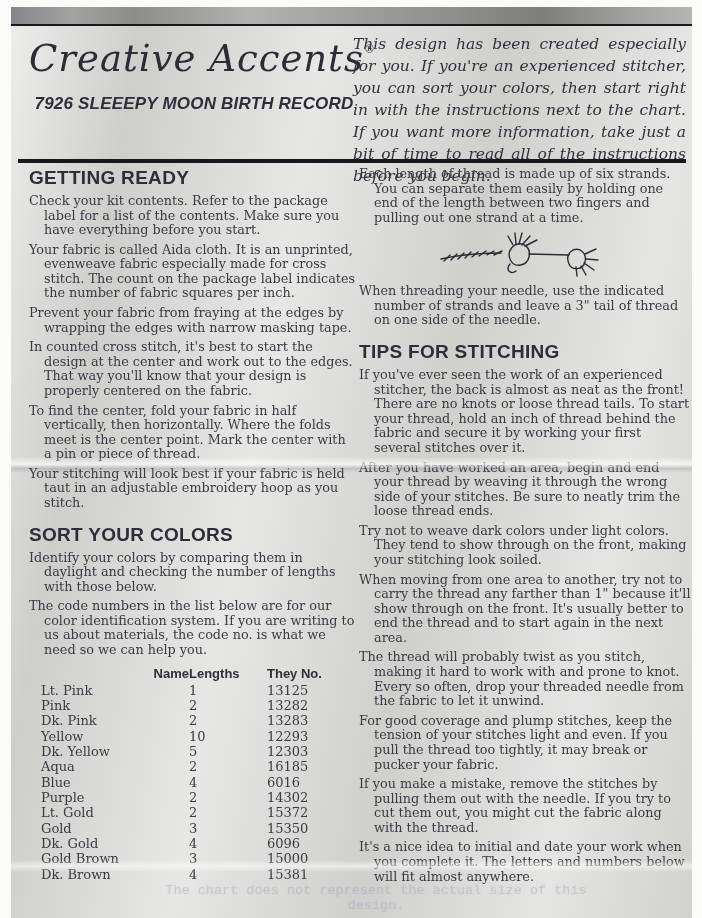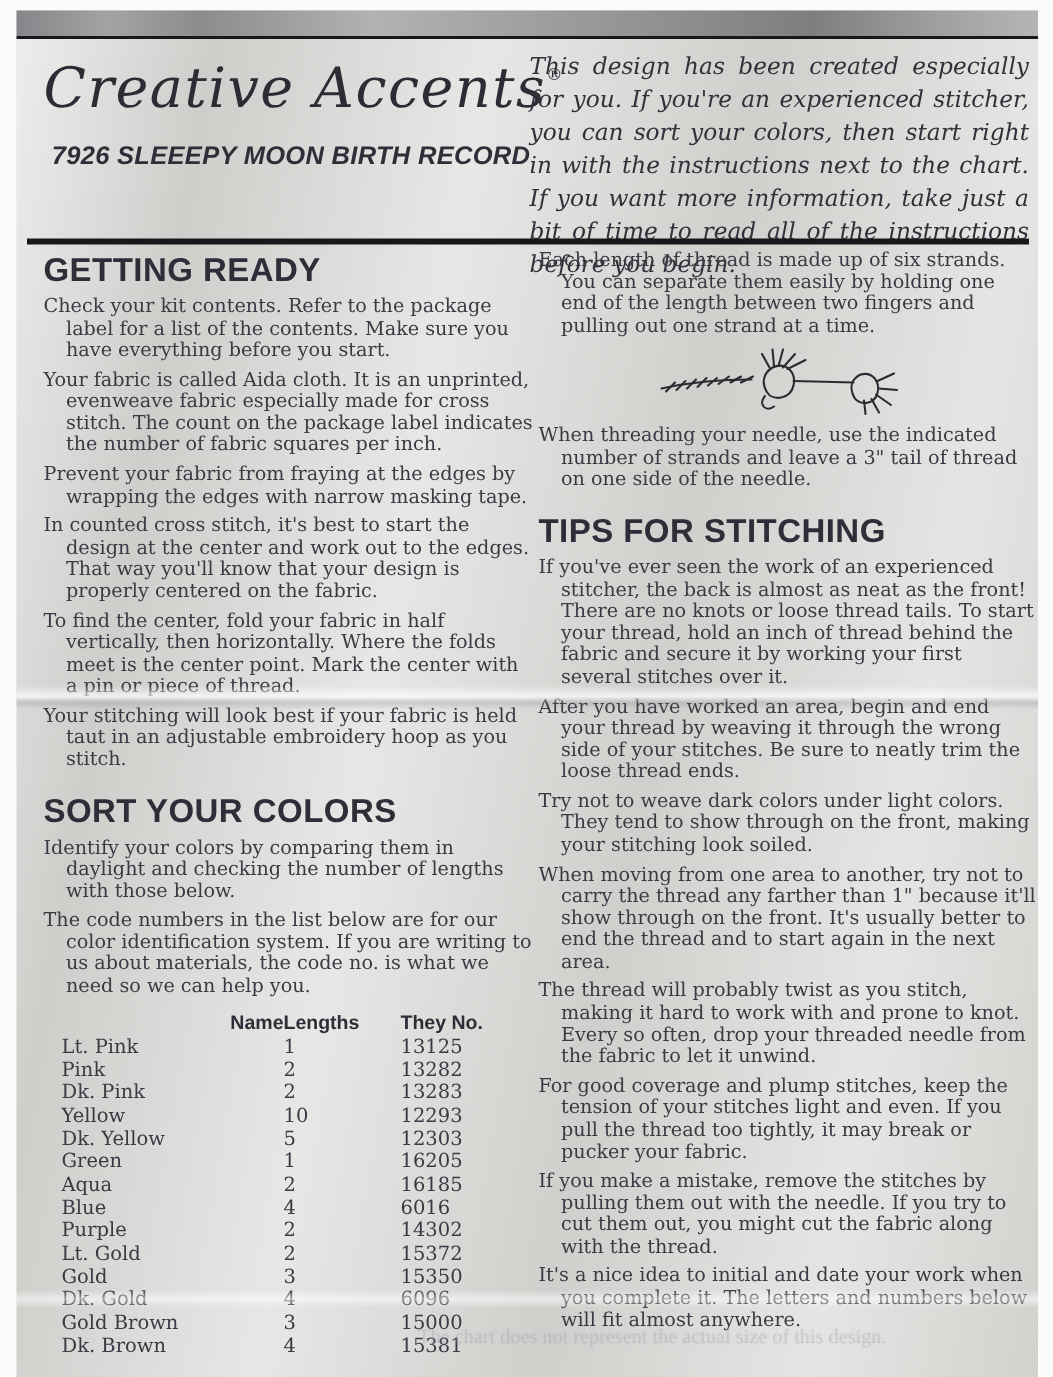--- a/index.html
+++ b/index.html
@@ -20,43 +20,43 @@
         letter-spacing:1px;white-space:nowrap;}
   .logo .reg{font-size:11px;vertical-align:18px;letter-spacing:0;}
   .product-title{margin-top:14px;font-family:"Liberation Sans",sans-serif;font-weight:700;
         font-size:17px;color:#2e2e38;letter-spacing:.2px;white-space:nowrap;font-style:italic;}
   .intro{position:absolute;left:342px;right:6px;top:26px;font-style:italic;font-size:15.5px;
         line-height:1.42;color:#31313b;text-align:justify;}
 
   .col{position:absolute;top:160px;}
   .col.left{left:18px;width:327px;}
   .col.right{left:348px;width:332px;}
-  h2{margin:0 0 5px 0;font-family:"Liberation Sans",sans-serif;font-weight:700;font-size:22px;
+  h2{margin:0 0 5px 0;font-family:"Liberation Sans",sans-serif;font-weight:700;font-size:19px;
      color:#2e2e38;letter-spacing:.3px;}
   h2.mt{margin-top:13px;}
   .col p{margin:0 0 5px 0;font-size:12.8px;line-height:1.14;color:#3a3a44;
      padding-left:15px;text-indent:-15px;}
 
   table.codes{border-collapse:collapse;margin:8px 0 0 12px;}
   table.codes th{font-family:"Liberation Sans",sans-serif;font-weight:700;font-size:13px;
      color:#2e2e38;text-align:right;padding:0 0 2px 0;}
   table.codes th.c, table.codes td.c{text-align:left;}
   table.codes td{font-size:13px;color:#3a3a44;padding:0;line-height:1.18;}
   col.name{width:148px;} col.len{width:78px;} col.code{width:84px;}
 
   .thread-illo{margin:2px 0 4px 0;text-align:center;height:50px;}
   .thread-illo svg{display:inline-block;}
 
   .crease-h{position:absolute;left:0;right:0;top:450px;height:16px;pointer-events:none;
      background:linear-gradient(to bottom, rgba(255,255,255,0) 0%, rgba(255,255,255,.7) 45%,
        rgba(110,110,118,.22) 72%, rgba(255,255,255,0) 100%);}
   .crease-h2{position:absolute;left:0;right:0;top:853px;height:12px;pointer-events:none;
      background:linear-gradient(to bottom, rgba(255,255,255,0), rgba(255,255,255,.55), rgba(255,255,255,0));}
-  .showthrough{position:absolute;left:150px;width:430px;top:876px;text-align:right;
-     font-family:Liberation Serif, serif;font-size:13.5px;color:#8f98ab;opacity:.33;
+  .showthrough{position:absolute;left:150px;width:430px;top:876px;text-align:center;
+     font-family:Liberation Mono, monospace;font-size:13.5px;color:#8f98ab;opacity:.33;
      text-shadow:0 0 2px #aab2c2;}
 </style>
 </head>
 <body>
 
 <div class="page">
   <div class="paper">
 
     <div class="top-band"></div>
     <div class="top-rule"></div>
@@ -113,25 +113,20 @@
             </tr>
           <tr>
               <td>Yellow</td>
               <td class="c">10</td>
               <td class="c">12293</td>
             </tr>
           <tr>
               <td>Dk. Yellow</td>
               <td class="c">5</td>
               <td class="c">12303</td>
-            </tr>
-          <tr>
-              <td>Green</td>
-              <td class="c">1</td>
-              <td class="c">16205</td>
             </tr>
           <tr>
               <td>Aqua</td>
               <td class="c">2</td>
               <td class="c">16185</td>
             </tr>
           <tr>
               <td>Blue</td>
               <td class="c">4</td>
               <td class="c">6016</td>

